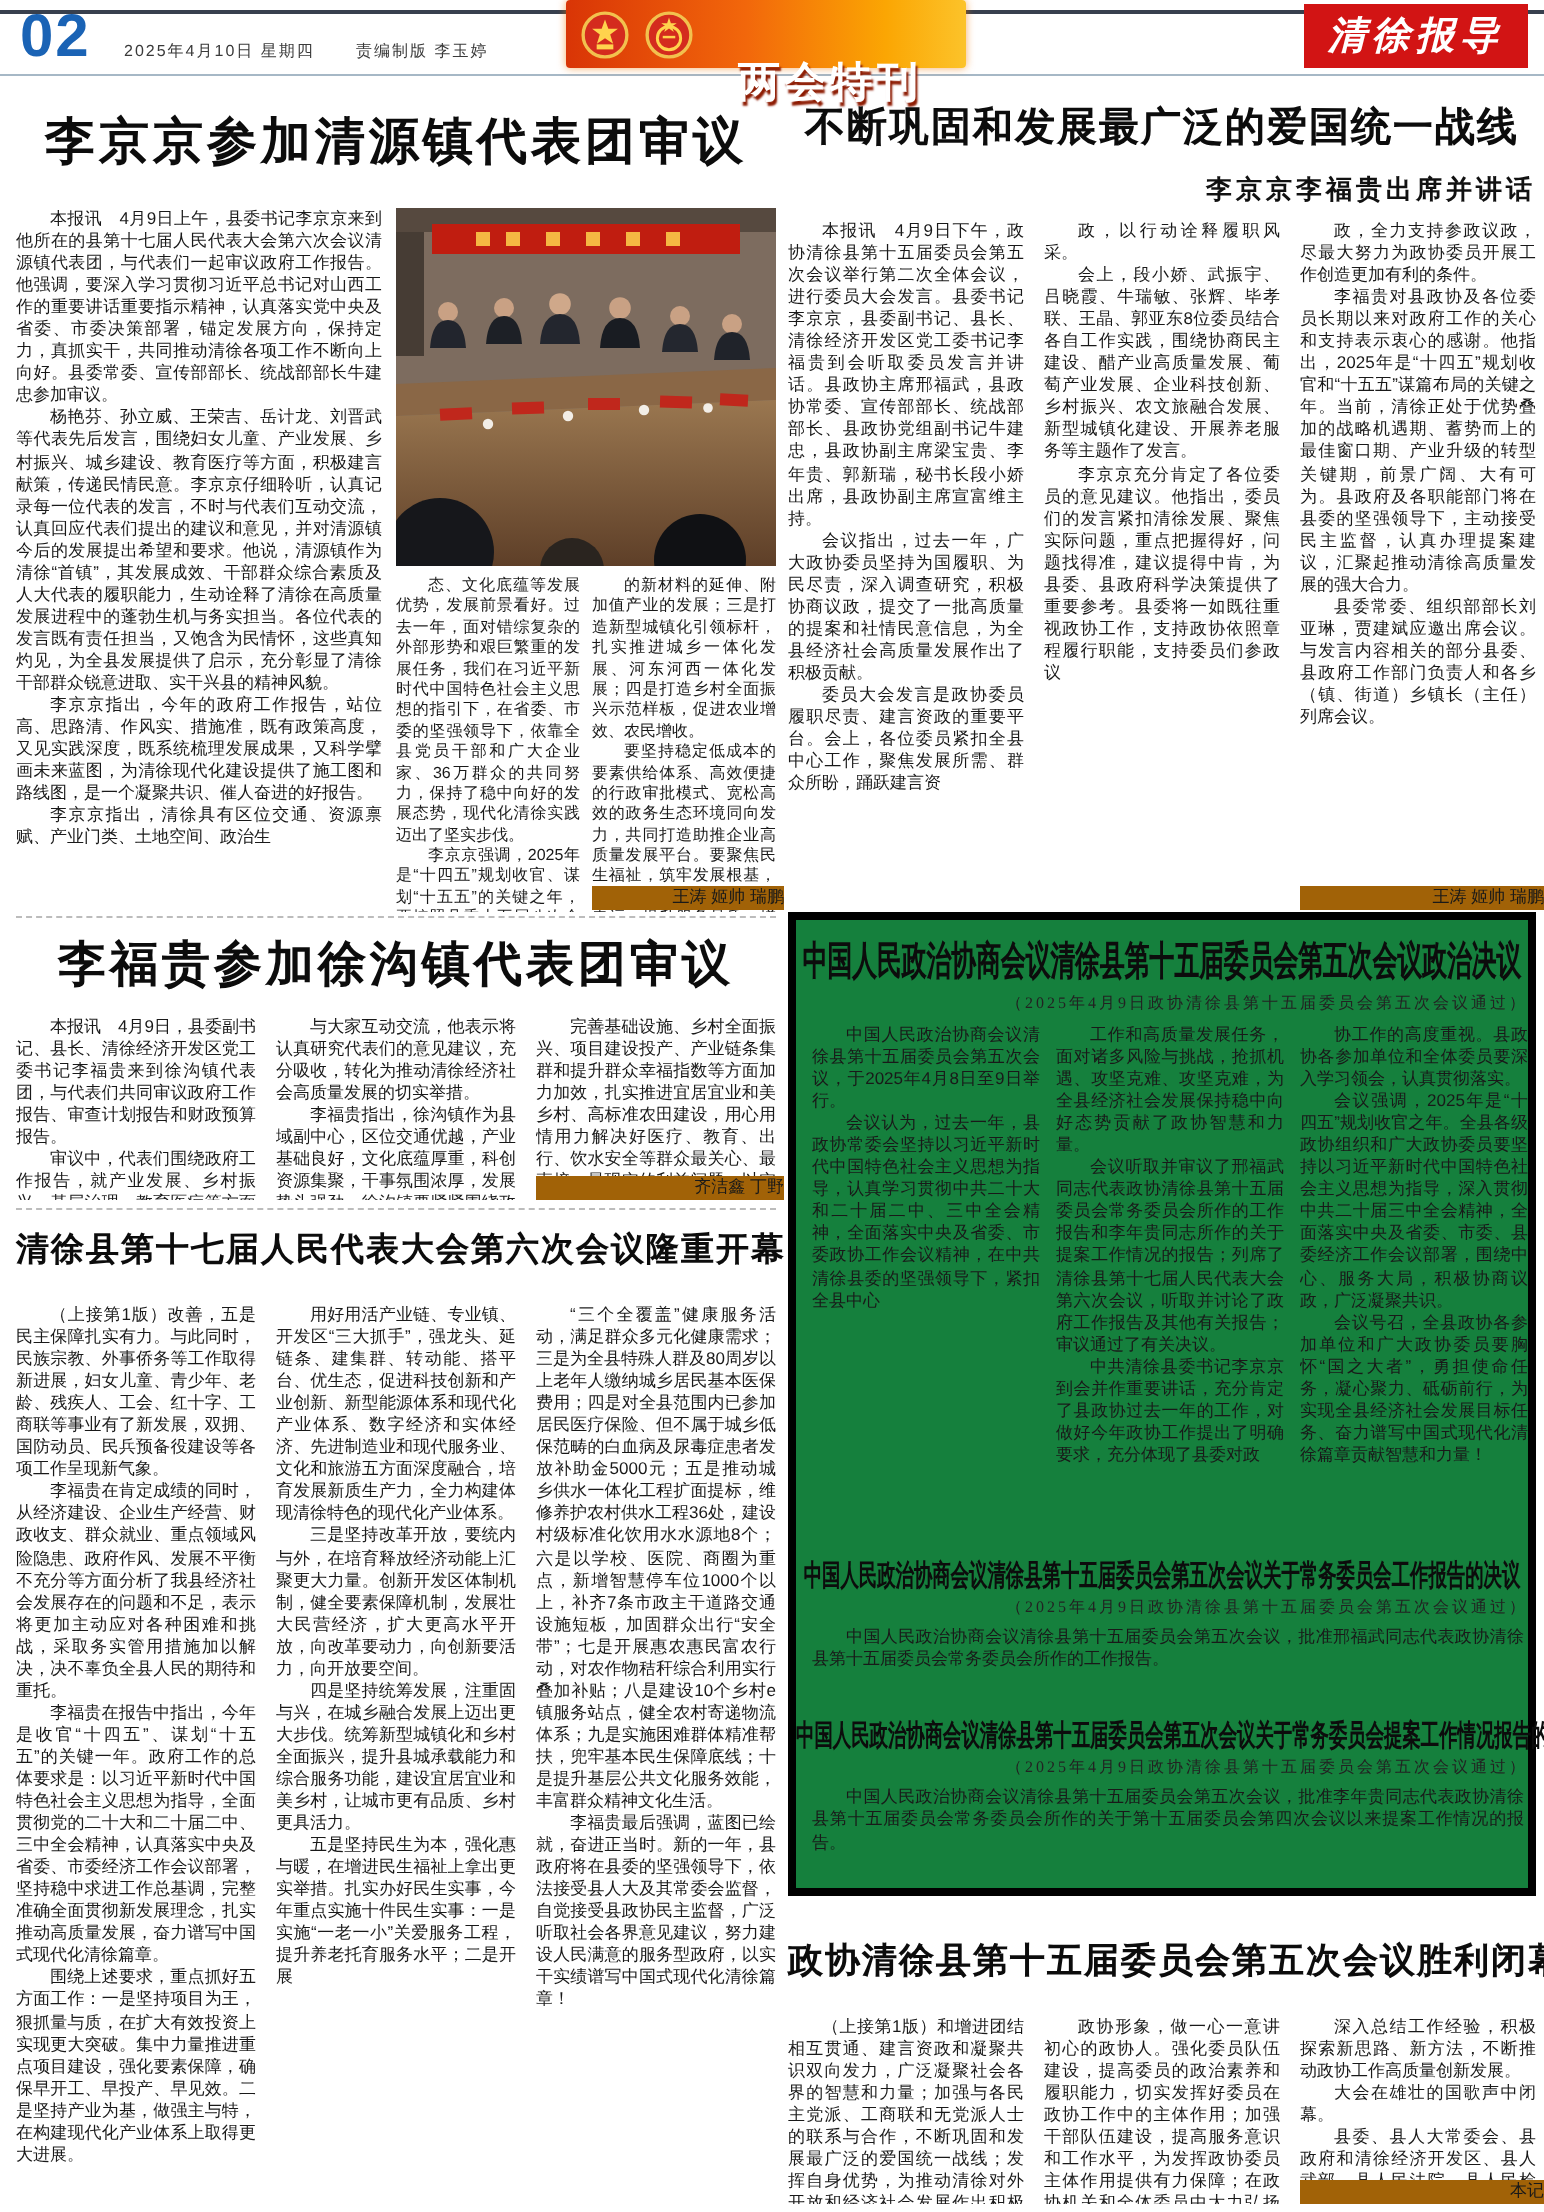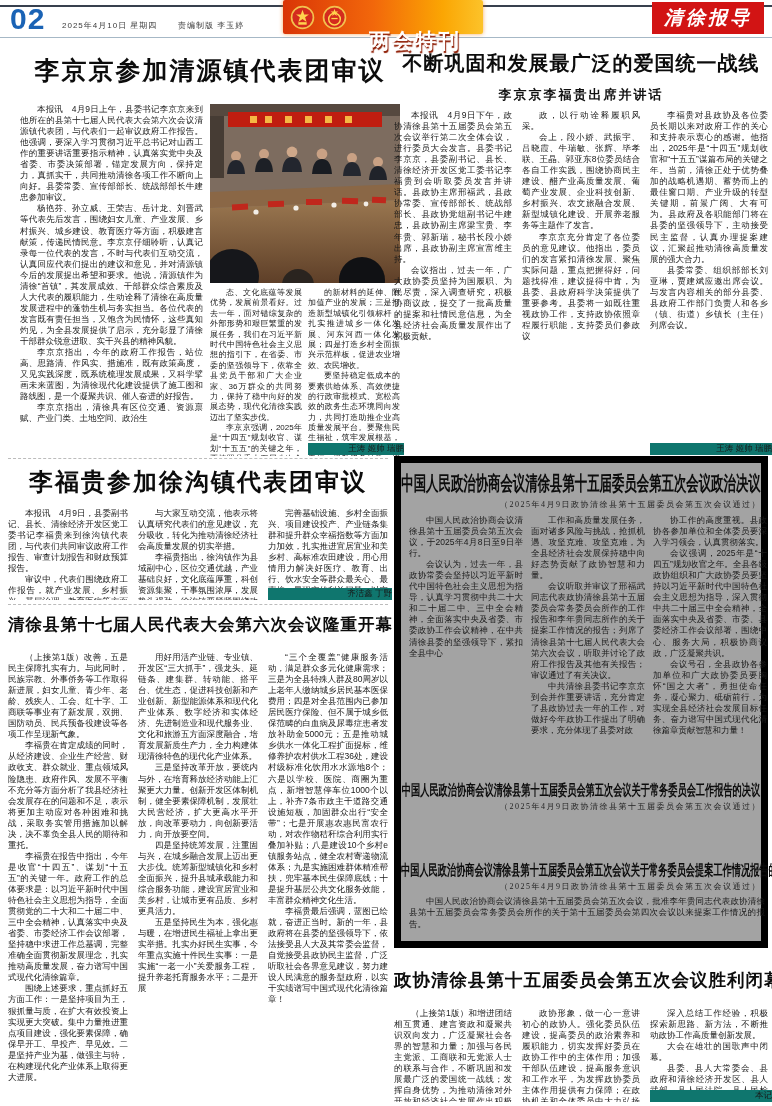--- a/index.html
+++ b/index.html
@@ -33,26 +33,26 @@
   .h-h{font-size:16.5px;letter-spacing:1px;}
   .h-box{font-size:12.4px;transform:scaleY(1.6);transform-origin:center top;}
   .h-box-sm{font-size:9.2px;transform:scaleY(1.6);transform-origin:center top;}
   .box-sub{position:absolute;width:100%;text-align:right;font-family:"Liberation Serif",serif;
            font-size:8px;letter-spacing:1.5px;color:#222;}
 
   
   .col{position:absolute;overflow:hidden;text-align:justify;font-size:8.5px;color:#191919;}
   .col p{margin:0;text-indent:2em;line-height:1.3;}
   .col-narrow{font-size:8px;}
-  .byline{position:absolute;text-align:right;font-size:8.5px;background:#0f766e;color:#191919;padding-left:4px;}
+  .byline{position:absolute;text-align:right;font-size:8.5px;background:#a16207;color:#191919;padding-left:4px;}
 
   .dash-rule{position:absolute;left:0;width:380px;border-top:1px dashed #bcbcbc;height:0;}
 
   .decision-box{position:absolute;left:394px;top:456px;width:374px;height:492px;
-                border:7px solid #000000;background:#a3a3a3;box-sizing:border-box;}
+                border:4px solid #000000;background:#15803d;box-sizing:border-box;}
   .box-body{position:absolute;left:8px;width:356px;font-size:8.5px;text-align:justify;color:#191919;}
   .box-body p{margin:0;text-indent:2em;line-height:1.35;}
 
   .photo{position:absolute;left:190px;top:58px;width:190px;height:179px;}
 </style>
 </head>
 <body>
 
 <div class="page">
 
@@ -74,21 +74,21 @@
         <circle cx="12" cy="13.5" r="5.6" fill="none" stroke="#ffd34d" stroke-width="1.4"></circle>
         <polygon points="12,3.6 12.9,6.3 15.7,6.3 13.4,7.9 14.3,10.6 12,8.9 9.7,10.6 10.6,7.9 8.3,6.3 11.1,6.3" fill="#ffd34d"></polygon>
         <rect x="9" y="12.4" width="6" height="1.2" fill="#ffd34d"></rect>
       </svg>
       <div class="banner-title">两会特刊</div>
     </div>
 
     <div class="masthead">清徐报导</div>
   </div>
 
-  <div class="abs" style="left:20px;top:46px;width:380px;height:410px;text-decoration:underline;">
+  <div class="abs" style="left:8px;top:46px;width:380px;height:410px;text-decoration:underline;">
     <div class="headline h-a" style="top:8px;">李京京参加清源镇代表团审议</div>
 
     <div class="col" style="left:0;top:58px;width:183px;height:352px;">
         <p>本报讯　4月9日上午，县委书记李京京来到他所在的县第十七届人民代表大会第六次会议清源镇代表团，与代表们一起审议政府工作报告。他强调，要深入学习贯彻习近平总书记对山西工作的重要讲话重要指示精神，认真落实党中央及省委、市委决策部署，锚定发展方向，保持定力，真抓实干，共同推动清徐各项工作不断向上向好。县委常委、宣传部部长、统战部部长牛建忠参加审议。</p>
         <p>杨艳芬、孙立威、王荣吉、岳计龙、刘晋武等代表先后发言，围绕妇女儿童、产业发展、乡村振兴、城乡建设、教育医疗等方面，积极建言献策，传递民情民意。李京京仔细聆听，认真记录每一位代表的发言，不时与代表们互动交流，认真回应代表们提出的建议和意见，并对清源镇今后的发展提出希望和要求。他说，清源镇作为清徐“首镇”，其发展成效、干部群众综合素质及人大代表的履职能力，生动诠释了清徐在高质量发展进程中的蓬勃生机与务实担当。各位代表的发言既有责任担当，又饱含为民情怀，这些真知灼见，为全县发展提供了启示，充分彰显了清徐干部群众锐意进取、实干兴县的精神风貌。</p>
         <p>李京京指出，今年的政府工作报告，站位高、思路清、作风实、措施准，既有政策高度，又见实践深度，既系统梳理发展成果，又科学擘画未来蓝图，为清徐现代化建设提供了施工图和路线图，是一个凝聚共识、催人奋进的好报告。</p>
         <p>李京京指出，清徐具有区位交通、资源禀赋、产业门类、土地空间、政治生</p>
       </div>
 
     <svg class="photo" viewBox="0 0 190 179">
@@ -166,31 +166,33 @@
       </div>
     <div class="col col-narrow" style="left:288px;top:242px;width:92px;height:168px;">
         <p>的新材料的延伸、附加值产业的发展；三是打造新型城镇化引领标杆，扎实推进城乡一体化发展、河东河西一体化发展；四是打造乡村全面振兴示范样板，促进农业增效、农民增收。</p>
         <p>要坚持稳定低成本的要素供给体系、高效便捷的行政审批模式、宽松高效的政务生态环境同向发力，共同打造助推企业高质量发展平台。要聚焦民生福祉，筑牢发展根基，兜牢基本保障，共促群众幸福，提升服务品质，增强群众获得感。</p>
       </div>
     <div class="byline" style="left:288px;top:397px;width:92px;">王涛 姬帅 瑞鹏</div>
   </div>
 
   <div class="abs" style="left:394px;top:46px;width:374px;height:410px;">
     <div class="headline h-b" style="top:4px;">不断巩固和发展最广泛的爱国统一战线</div>
-    <div class="h-sub" style="top:40px;">李京京李福贵出席并讲话</div>
+    <div class="h-sub" style="top:40px;text-align:right;">李京京李福贵出席并讲话</div>
     <div class="col" style="left:0;top:64px;width:118px;height:346px;">
         <p>本报讯　4月9日下午，政协清徐县第十五届委员会第五次会议举行第二次全体会议，进行委员大会发言。县委书记李京京，县委副书记、县长、清徐经济开发区党工委书记李福贵到会听取委员发言并讲话。县政协主席邢福武，县政协常委、宣传部部长、统战部部长、县政协党组副书记牛建忠，县政协副主席梁宝贵、李年贵、郭新瑞，秘书长段小娇出席，县政协副主席宣富维主持。</p>
         <p>会议指出，过去一年，广大政协委员坚持为国履职、为民尽责，深入调查研究，积极协商议政，提交了一批高质量的提案和社情民意信息，为全县经济社会高质量发展作出了积极贡献。</p>
+        <p>委员大会发言是政协委员履职尽责、建言资政的重要平台。会上，各位委员紧扣全县中心工作，聚焦发展所需、群众所盼，踊跃建言资</p>
       </div>
     <div class="col" style="left:128px;top:64px;width:118px;height:346px;">
         <p>政，以行动诠释履职风采。</p>
         <p>会上，段小娇、武振宇、吕晓霞、牛瑞敏、张辉、毕孝联、王晶、郭亚东8位委员结合各自工作实践，围绕协商民主建设、醋产业高质量发展、葡萄产业发展、企业科技创新、乡村振兴、农文旅融合发展、新型城镇化建设、开展养老服务等主题作了发言。</p>
         <p>李京京充分肯定了各位委员的意见建议。他指出，委员们的发言紧扣清徐发展、聚焦实际问题，重点把握得好，问题找得准，建议提得中肯，为县委、县政府科学决策提供了重要参考。县委将一如既往重视政协工作，支持政协依照章程履行职能，支持委员们参政议</p>
       </div>
     <div class="col" style="left:256px;top:64px;width:118px;height:346px;">
+        <p>政，全力支持参政议政，尽最大努力为政协委员开展工作创造更加有利的条件。</p>
         <p>李福贵对县政协及各位委员长期以来对政府工作的关心和支持表示衷心的感谢。他指出，2025年是“十四五”规划收官和“十五五”谋篇布局的关键之年。当前，清徐正处于优势叠加的战略机遇期、蓄势而上的最佳窗口期、产业升级的转型关键期，前景广阔、大有可为。县政府及各职能部门将在县委的坚强领导下，主动接受民主监督，认真办理提案建议，汇聚起推动清徐高质量发展的强大合力。</p>
         <p>县委常委、组织部部长刘亚琳，贾建斌应邀出席会议。与发言内容相关的部分县委、县政府工作部门负责人和各乡（镇、街道）乡镇长（主任）列席会议。</p>
       </div>
     <div class="byline" style="left:256px;top:397px;width:118px;">王涛 姬帅 瑞鹏</div>
   </div>
 
   <div class="abs" style="left:8px;top:458px;width:380px;height:144px;">
     <div class="dash-rule" style="top:0;"></div>
     <div class="headline h-c" style="top:8px;">李福贵参加徐沟镇代表团审议</div>
     <div class="col" style="left:0;top:50px;width:120px;height:92px;">
@@ -221,20 +223,23 @@
         <p>中共清徐县委书记李京京到会并作重要讲话，充分肯定了县政协过去一年的工作，对做好今年政协工作提出了明确要求，充分体现了县委对政</p>
       </div>
     <div class="col" style="left:252px;top:52px;width:114px;height:252px;">
         <p>协工作的高度重视。县政协各参加单位和全体委员要深入学习领会，认真贯彻落实。</p>
         <p>会议强调，2025年是“十四五”规划收官之年。全县各级政协组织和广大政协委员要坚持以习近平新时代中国特色社会主义思想为指导，深入贯彻中共二十届三中全会精神，全面落实中央及省委、市委、县委经济工作会议部署，围绕中心、服务大局，积极协商议政，广泛凝聚共识。</p>
         <p>会议号召，全县政协各参加单位和广大政协委员要胸怀“国之大者”，勇担使命任务，凝心聚力、砥砺前行，为实现全县经济社会发展目标任务、奋力谱写中国式现代化清徐篇章贡献智慧和力量！</p>
       </div>
 
     <div class="headline h-box-sm" style="top:318px;">中国人民政治协商会议清徐县第十五届委员会第五次会议关于常务委员会工作报告的决议</div>
     <div class="box-sub" style="top:338px;">（2025年4月9日政协清徐县第十五届委员会第五次会议通过）</div>
+    <div class="box-body" style="top:353px;">
+      <p>中国人民政治协商会议清徐县第十五届委员会第五次会议，批准邢福武同志代表政协清徐县第十五届委员会常务委员会所作的工作报告。</p>
+    </div>
 
     <div class="headline h-box-sm" style="top:398px;">中国人民政治协商会议清徐县第十五届委员会第五次会议关于常务委员会提案工作情况报告的决议</div>
     <div class="box-sub" style="top:418px;">（2025年4月9日政协清徐县第十五届委员会第五次会议通过）</div>
     <div class="box-body" style="top:433px;">
       <p>中国人民政治协商会议清徐县第十五届委员会第五次会议，批准李年贵同志代表政协清徐县第十五届委员会常务委员会所作的关于第十五届委员会第四次会议以来提案工作情况的报告。</p>
     </div>
   </div>
 
   <div class="abs" style="left:394px;top:952px;width:374px;height:154px;">
     <div class="headline h-g" style="top:16px;">政协清徐县第十五届委员会第五次会议胜利闭幕</div>

